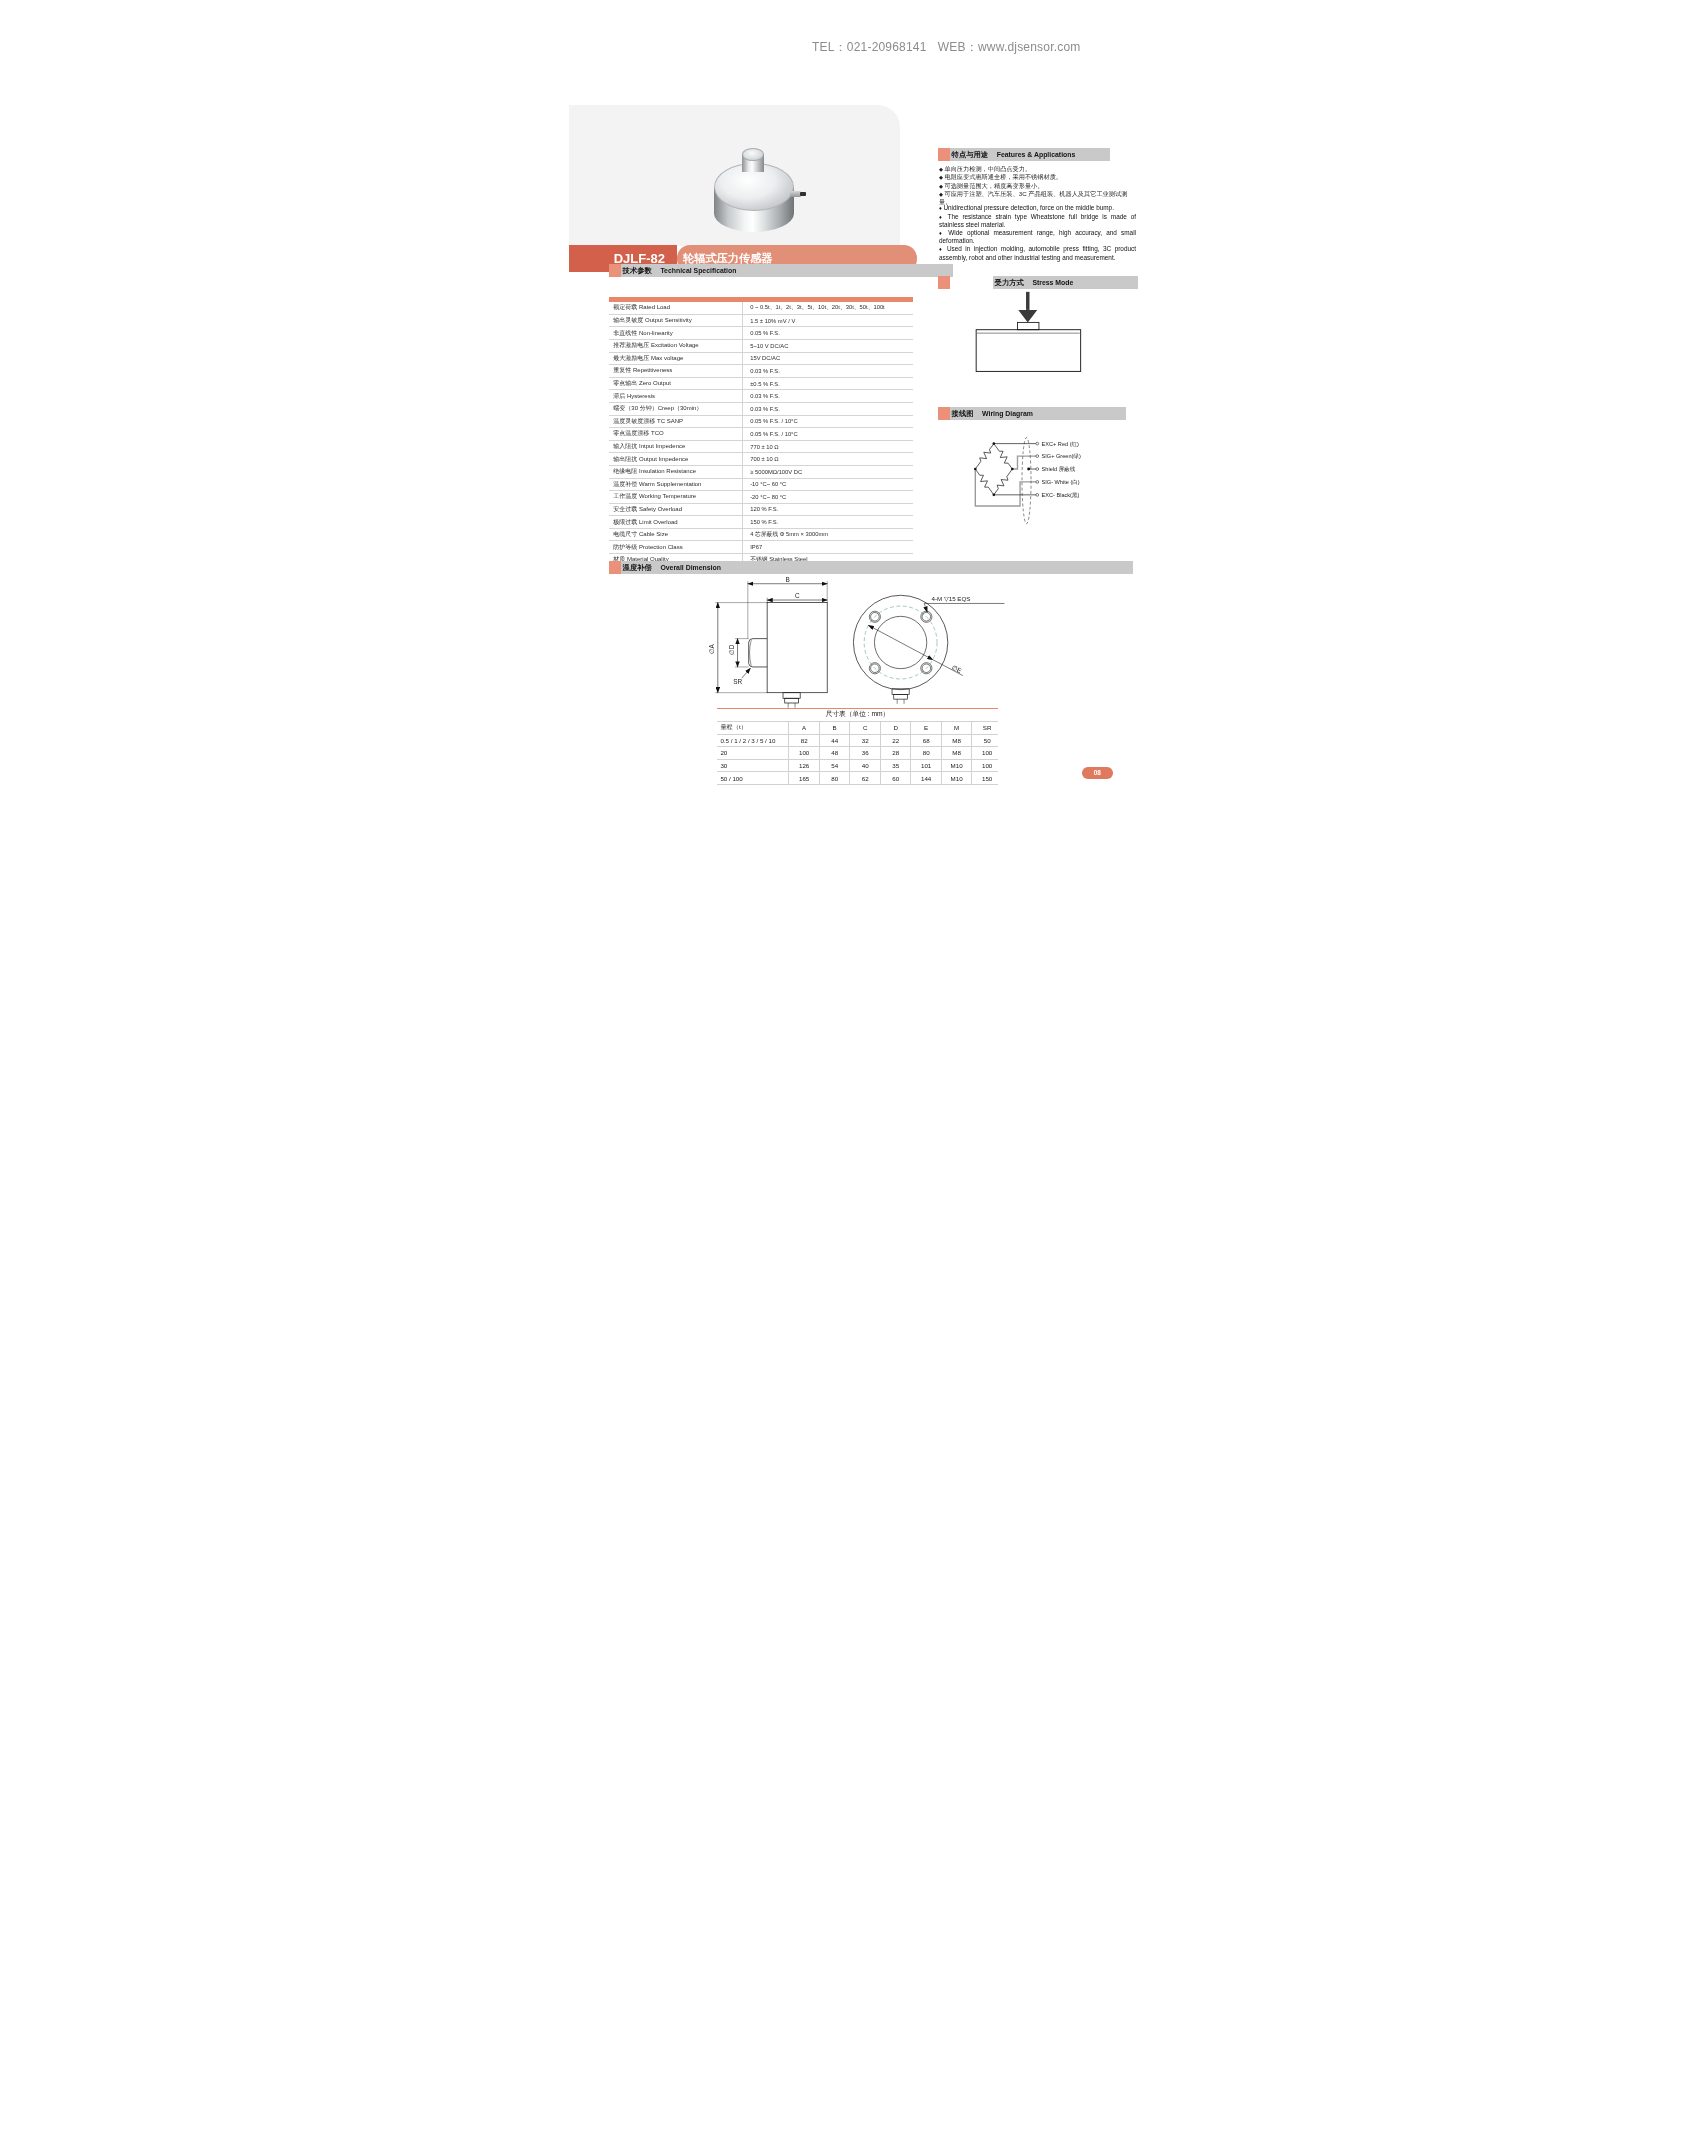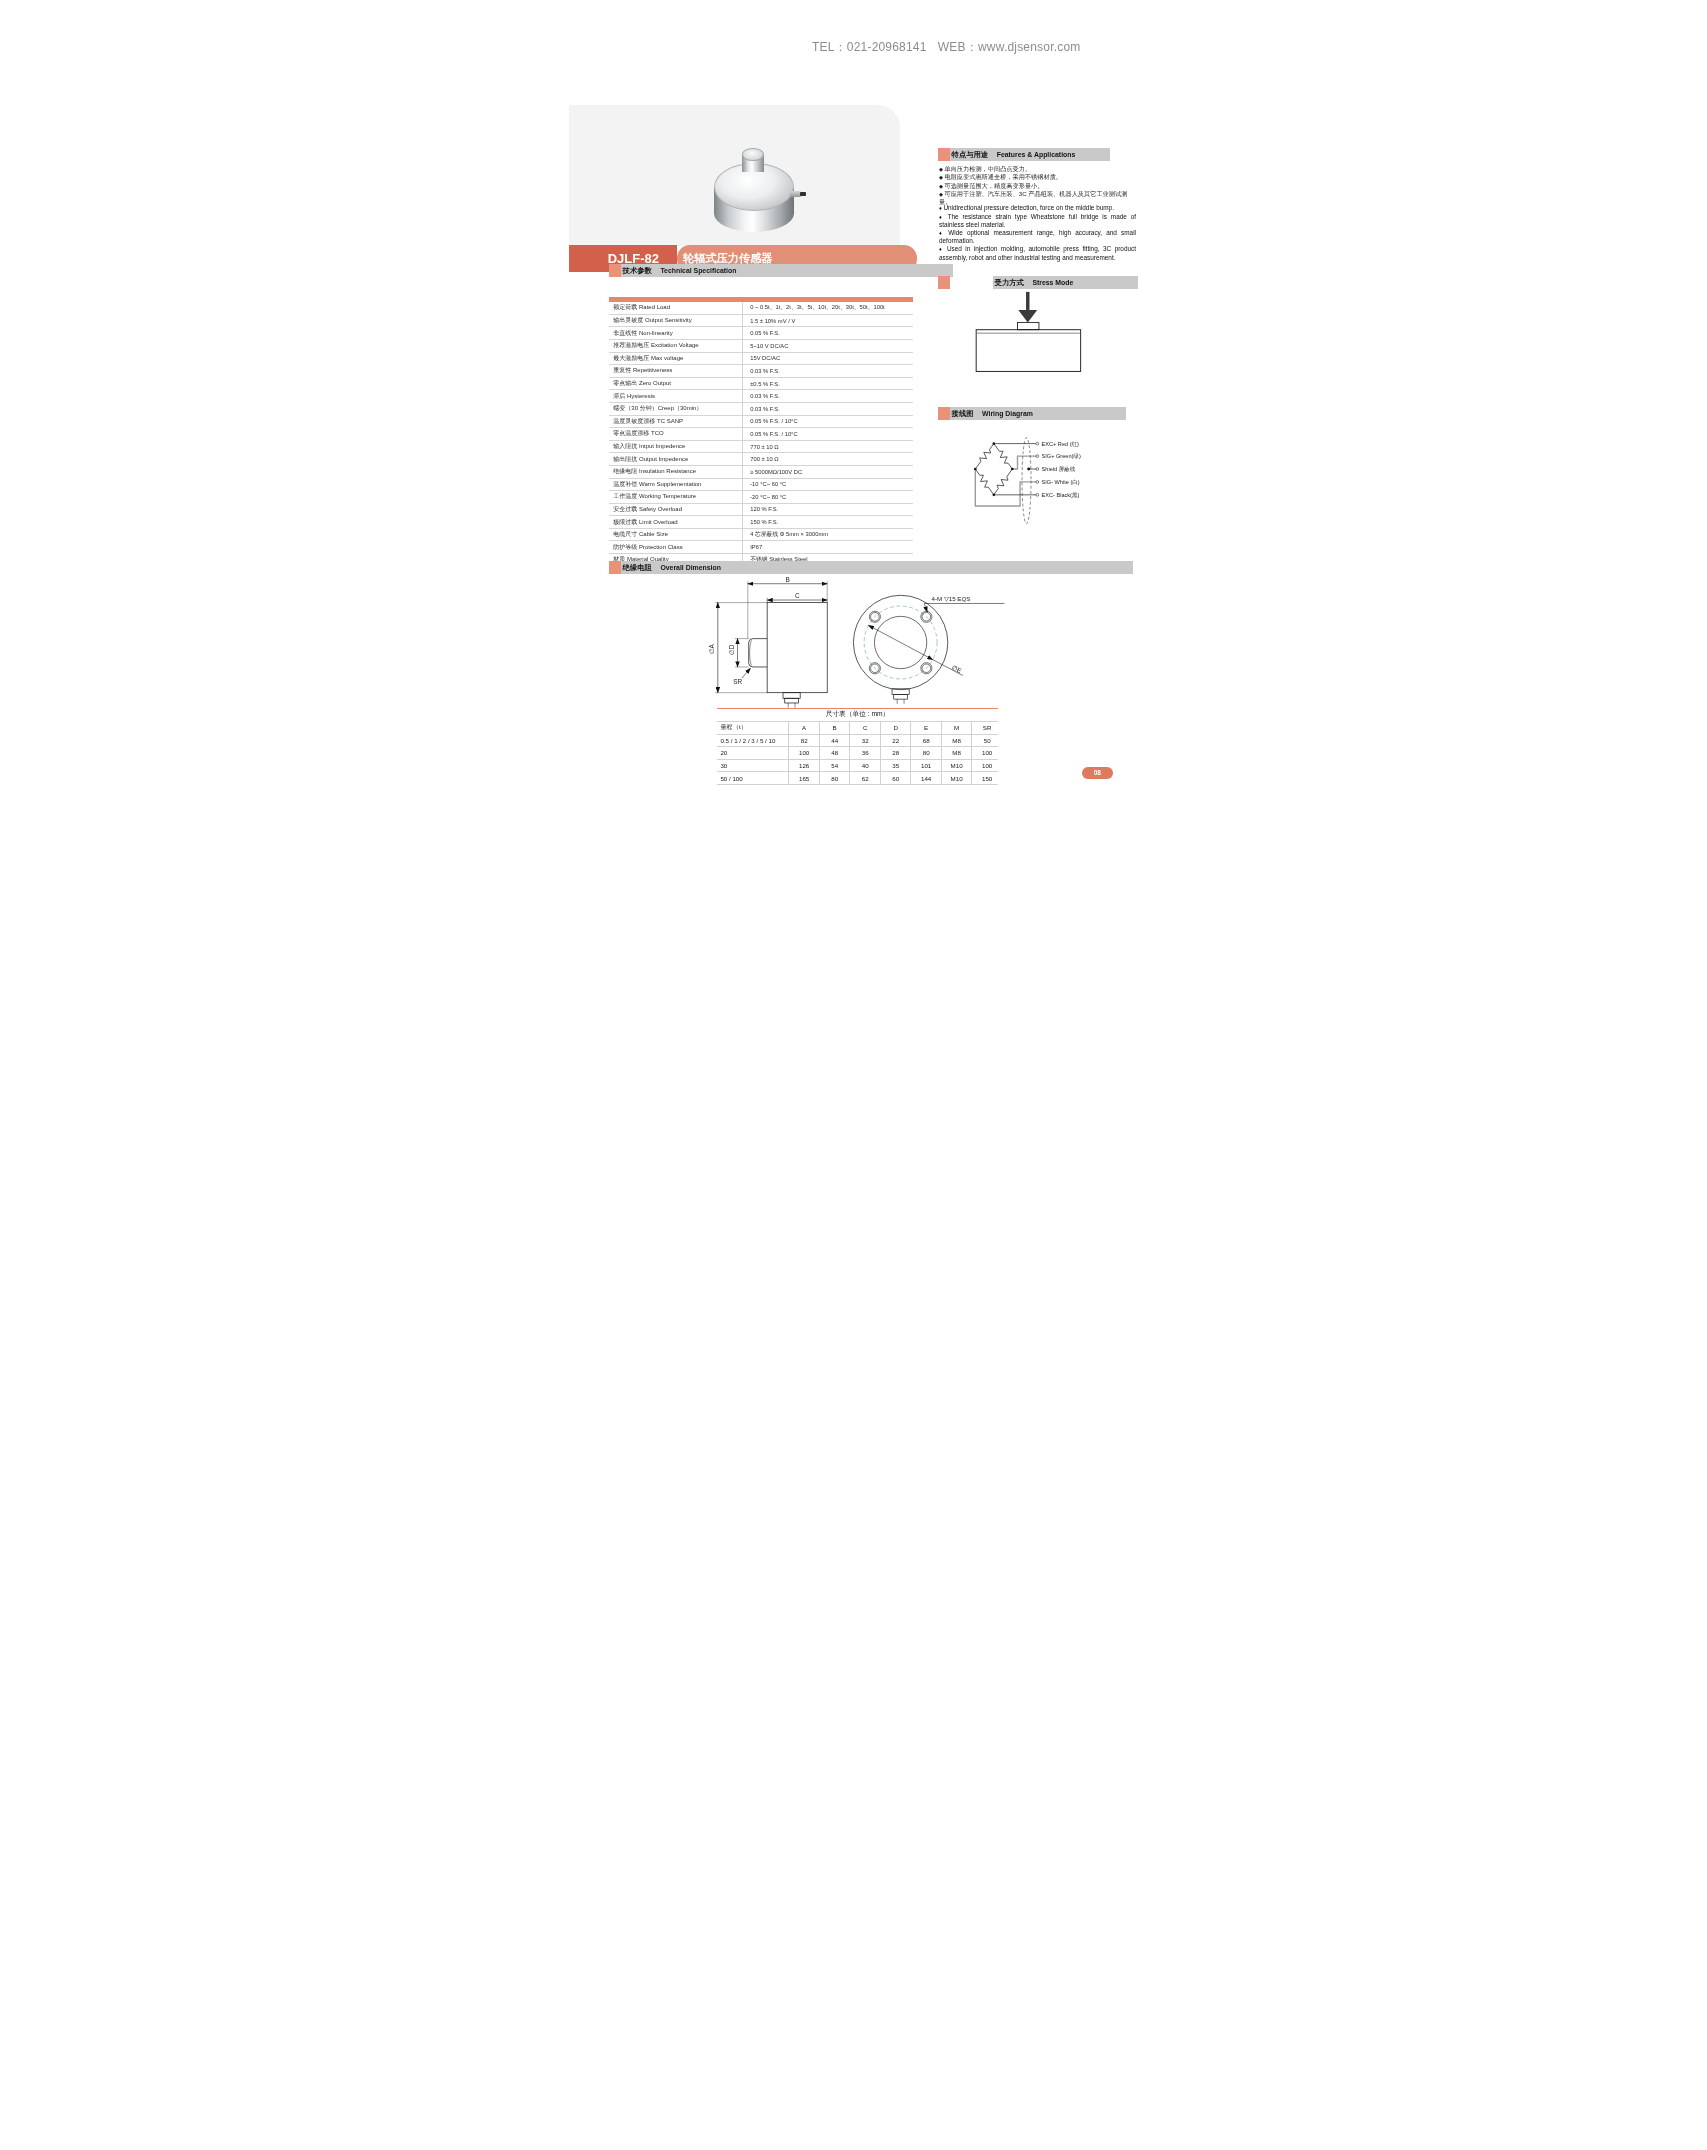--- a/index.html
+++ b/index.html
@@ -17,21 +17,21 @@
   .lc div{position:absolute;}
   .lc-side{left:0;top:40px;width:80px;height:44px;background:linear-gradient(90deg,#7f8487 0%,#c8cbcd 18%,#f2f4f5 38%,#ffffff 48%,#dfe2e3 62%,#a9adb0 82%,#6f7477 100%);border-radius:0 0 50% 50%/0 0 42% 42%;}
   .lc-top{left:0;top:14.6px;width:80px;height:48px;border-radius:50%;background:radial-gradient(ellipse at 42% 36%,#ffffff 0%,#eceeef 42%,#c6c9cc 75%,#a3a7aa 100%);border:0.4px solid #b2b5b8;box-sizing:border-box;}
   .lc-boss-side{left:28px;top:6px;width:22.4px;height:18px;background:linear-gradient(90deg,#8d9194,#e8eaeb 30%,#fdfefe 46%,#cdd0d2 68%,#85898c);}
   .lc-boss-top{left:28px;top:0;width:22.4px;height:13px;border-radius:50%;background:radial-gradient(ellipse at 45% 38%,#fafbfb,#d6d9da 65%,#aeb1b4);border:0.4px solid #a6a9ac;box-sizing:border-box;}
   .lc-gland{left:76px;top:43px;width:11.2px;height:6px;border-radius:1.3px;background:linear-gradient(#d4d7d9,#94989b);}
   .lc-cable{left:86px;top:44px;width:5.6px;height:3.9px;border-radius:0.9px;background:#2e3133;}
 
   
   .titlebar{left:0;top:245px;width:348px;height:27px;display:flex;}
-  .titlebar .dark{width:108px;background:#d2604a;color:#fff;font-weight:bold;font-size:13px;display:flex;align-items:center;justify-content:flex-end;padding-right:18px;box-sizing:border-box;}
+  .titlebar .dark{width:108px;background:#d2604a;color:#fff;font-weight:bold;font-size:13px;display:flex;align-items:center;justify-content:flex-end;padding-right:12px;box-sizing:border-box;}
   .titlebar .light{flex:1;background:#e28f78;color:#fff;font-weight:bold;font-size:11.2px;display:flex;align-items:center;padding-left:6px;border-radius:13px;}
 
   
   .sech{display:flex;align-items:stretch;height:13px;}
   .sech .sq{width:11.6px;background:#ec9179;}
   .sech .bar{flex:1;background:#c9c9c9;display:flex;align-items:center;padding-left:2px;gap:8.6px;}
   .sech .zh{font-weight:bold;font-size:7.3px;color:#141414;}
   .sech .en{font-weight:bold;font-size:6.9px;color:#141414;}
 
   
@@ -271,21 +271,21 @@
       <text x="164" y="55.5">SIG+ Green(绿)</text>
       <text x="164" y="85.5">Shield 屏蔽线</text>
       <text x="164" y="115.5">SIG- White (白)</text>
       <text x="164" y="145.5">EXC- Black(黑)</text>
     </g>
   </svg>
 
   <div class="abs sech" style="left:40px;top:561px;width:524px;">
     <div class="sq"></div>
     <div class="bar">
-      <span class="zh">绝缘电阻</span>
+      <span class="zh">温度补偿</span>
       <span class="en">Overall Dimension</span>
     </div>
   </div>
 
   <svg class="abs" style="left:110px;top:576px;" width="172" height="133" viewBox="0 0 400 310">
     <defs>
       <marker id="ar1" markerWidth="11" markerHeight="8" refX="10" refY="4" orient="auto-start-reverse">
           <path d="M0,0 L11,4 L0,8 z" fill="#111"></path>
         </marker>
     </defs>

